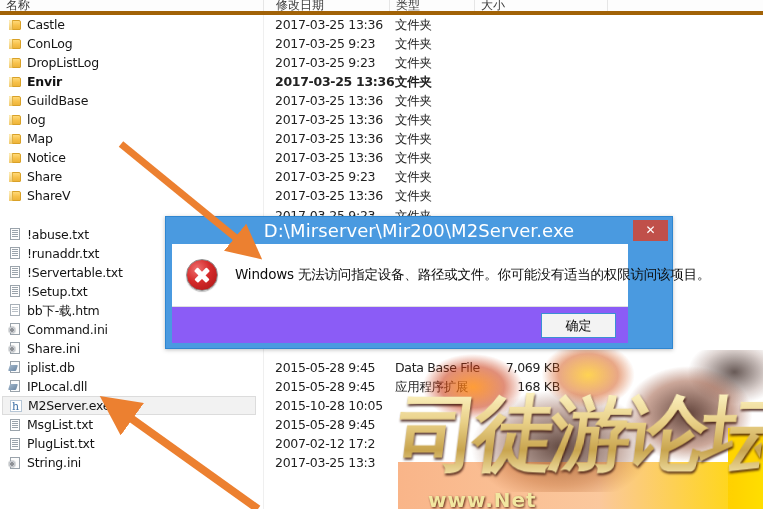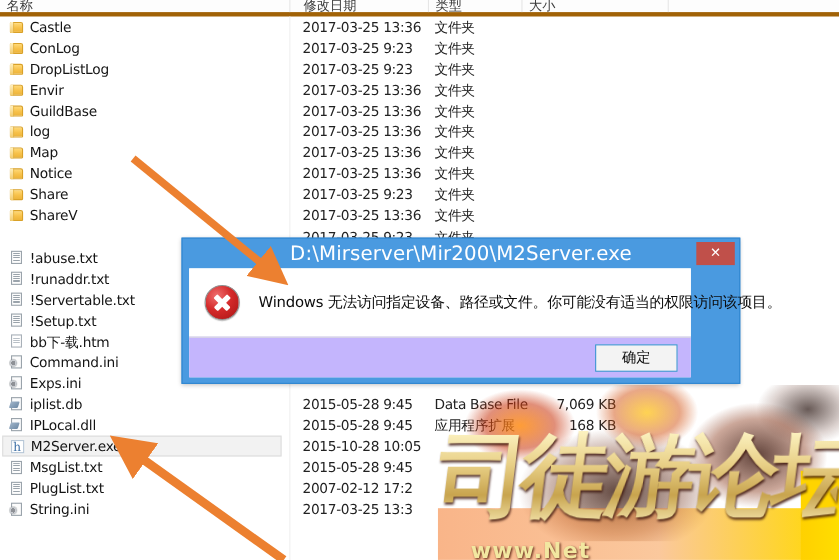--- a/index.html
+++ b/index.html
@@ -315,21 +315,21 @@
     font-size: 13.5px;
     color: #0c0c0c;
     font-family: "DejaVu Sans", "Liberation Sans", sans-serif;
     white-space: nowrap;
     letter-spacing: -0.2px;
   }
   .dlg-footer {
     position: absolute;
     left: 0; top: 62px;
     width: 100%; height: 37px;
-    background: #c4b5fd;
+    background: #8b5cf6;
     border-top: 1px solid #dfdfdf;
     box-sizing: border-box;
   }
   .dlg-ok {
     position: absolute;
     right: 12px; top: 6px;
     width: 75px; height: 25px;
     line-height: 23px;
     text-align: center;
     background: #f3f3f3;
@@ -445,21 +445,21 @@
         </div>
         <div class="row" style="top: 38.1px;">
           <div class="namecell">
             <span class="ico folder"></span>
             <span class="fname">DropListLog</span>
           </div>
           <div class="datecell">2017-03-25 9:23</div>
           <div class="typecell">文件夹</div>
           <div class="sizecell"></div>
         </div>
-        <div class="row" style="top: 57.15px;">
+        <div class="row" style="top: 57.15px; font-weight: bold;">
           <div class="namecell">
             <span class="ico folder"></span>
             <span class="fname">Envir</span>
           </div>
           <div class="datecell">2017-03-25 13:36</div>
           <div class="typecell">文件夹</div>
           <div class="sizecell"></div>
         </div>
         <div class="row" style="top: 76.2px;">
           <div class="namecell">
@@ -570,21 +570,21 @@
             <span class="ico ini"></span>
             <span class="fname">Command.ini</span>
           </div>
           <div class="datecell"></div>
           <div class="typecell"></div>
           <div class="sizecell"></div>
         </div>
         <div class="row" style="top: 323.85px;">
           <div class="namecell">
             <span class="ico ini"></span>
-            <span class="fname">Exps.ini</span>
+            <span class="fname">Share.ini</span>
           </div>
           <div class="datecell"></div>
           <div class="typecell"></div>
           <div class="sizecell"></div>
         </div>
         <div class="row" style="top: 342.9px;">
           <div class="namecell">
             <span class="ico db"></span>
             <span class="fname">iplist.db</span>
           </div>

